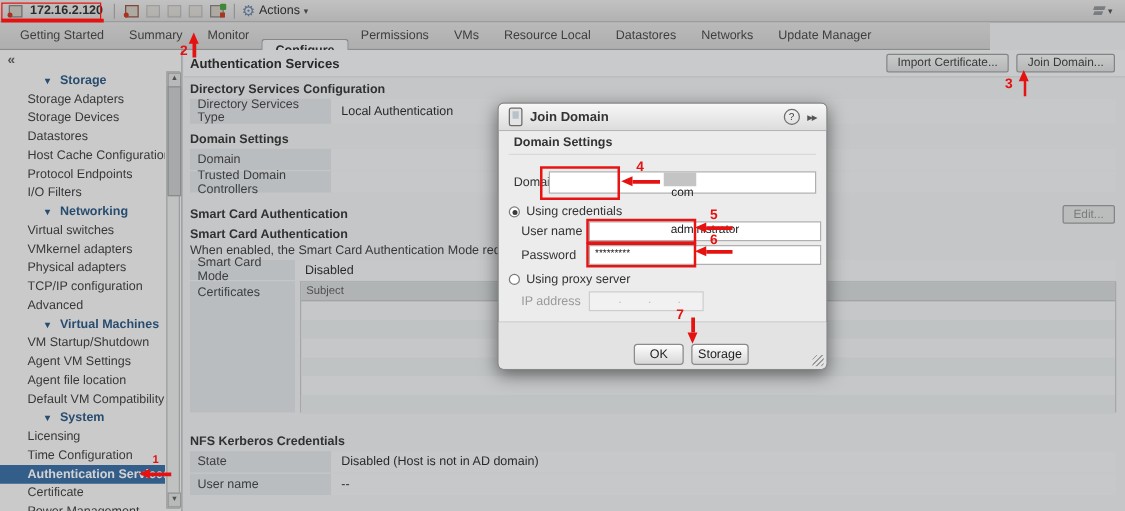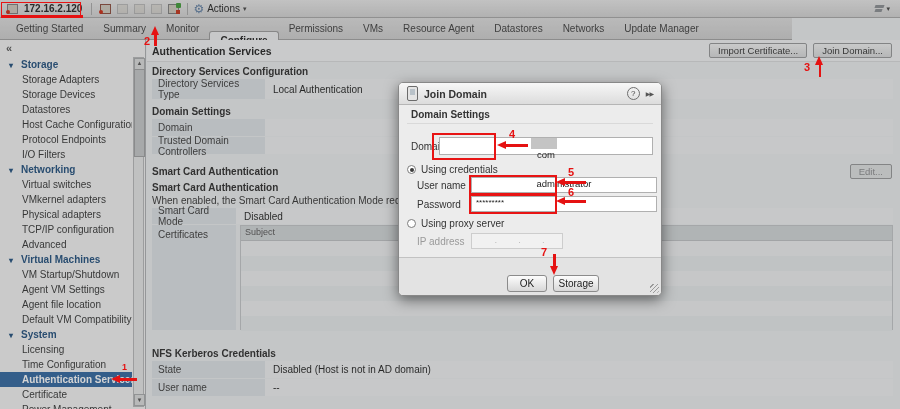--- a/index.html
+++ b/index.html
@@ -29,21 +29,21 @@
   .tabbar{left:0;top:18px;width:792px;height:22px;background:linear-gradient(#dedede,#cfcfcf);
           border-bottom:1px solid #a2a2a2;display:flex;align-items:center;padding-left:6px;box-sizing:border-box;}
   .tab{padding:3px 10px 4px 10px;color:#3c3c3c;font-size:10px;white-space:nowrap;}
   .tab.sel{background:#eff1f2;border:1px solid #9c9c9c;border-bottom:none;border-radius:3px 3px 0 0;
            font-weight:bold;color:#222;padding-bottom:5px;margin-bottom:-1px;margin-top:23px;}
 
   
   .sidebar{left:0;top:40px;width:146px;height:369px;background:#f3f4f4;border-right:1px solid #aeb1b3;box-sizing:border-box;}
   .collapse{position:absolute;left:6px;top:2px;font-weight:bold;color:#555;font-size:11px;}
   .tree{position:absolute;left:0;top:17px;right:13px;bottom:0;overflow:hidden;}
-  .shead{height:15px;line-height:15px;padding-left:9px;color:#1f4e7d;font-weight:bold;white-space:nowrap;}
+  .shead{height:15px;line-height:15px;padding-left:9px;color:#1f4e7d;font-weight:bold;white-space:nowrap;margin-left:27px;}
   .shead .tri{display:inline-block;width:12px;font-size:8px;color:#1f4e7d;}
   .sitem{height:15px;line-height:15px;padding-left:22px;color:#333;white-space:nowrap;}
   .sitem.sel{background:#2e66a0;color:#fff;font-weight:bold;}
   .sbar{position:absolute;right:1px;top:17px;bottom:2px;width:11px;background:#e7e8e8;border:1px solid #b7b9ba;box-sizing:border-box;}
   .sbtn{position:absolute;left:0;width:9px;height:10px;background:#dcdddd;border:1px solid #a9abac;
         font-size:6px;color:#555;text-align:center;line-height:9px;}
   .sthumb{position:absolute;left:0;top:11px;width:9px;height:86px;background:#c6c8c9;border:1px solid #9fa1a2;}
 
   
   .main{left:147px;top:40px;width:753px;height:369px;background:#eceeef;}
@@ -146,21 +146,21 @@
   </span>
 </div>
 
 <div class="abs tabbar">
   <span class="tab">Getting Started</span>
   <span class="tab">Summary</span>
   <span class="tab">Monitor</span>
   <span class="tab sel">Configure</span>
   <span class="tab">Permissions</span>
   <span class="tab">VMs</span>
-  <span class="tab">Resource Agent</span>
+  <span class="tab">Resource Local</span>
   <span class="tab">Datastores</span>
   <span class="tab">Networks</span>
   <span class="tab">Update Manager</span>
 </div>
 
 <div class="abs sidebar">
   <span class="collapse">«</span>
   <div class="tree">
     <div class="shead"><span class="tri">▾</span><span>Storage</span></div>
     <div class="sitem">Storage Adapters</div>

